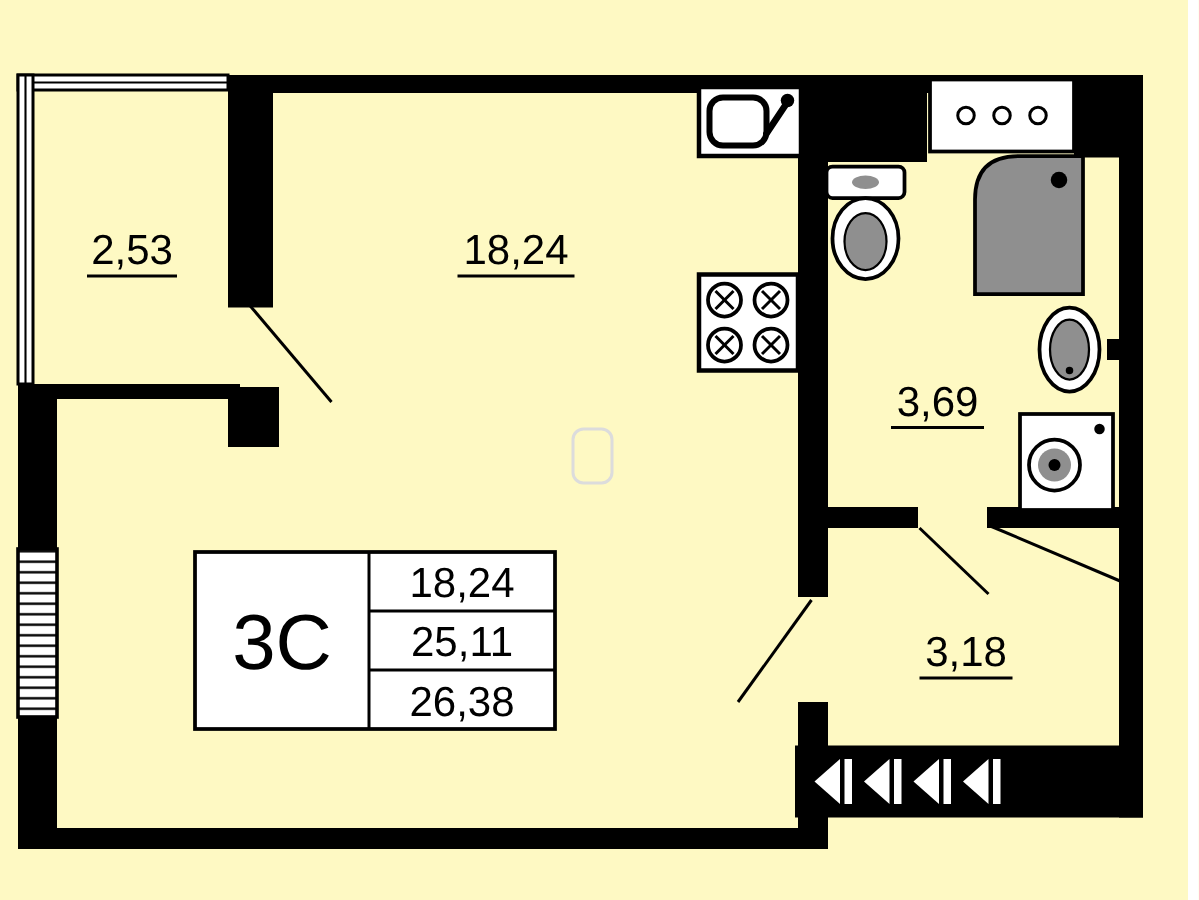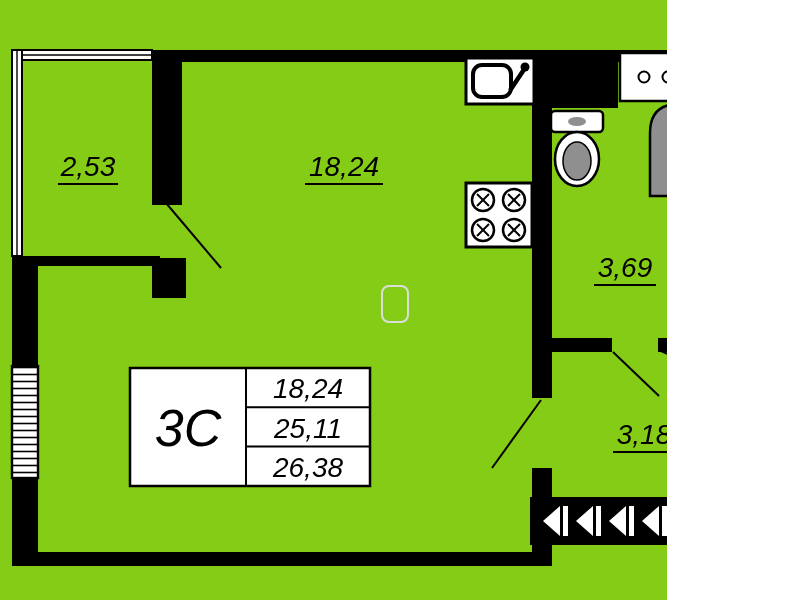--- a/index.html
+++ b/index.html
@@ -1,16 +1,16 @@
 <!DOCTYPE html>
 <html><head>
 <meta charset="utf-8">
 <style>
   html,body{margin:0;padding:0;background:#ffffff;}
-  .stage{position:relative;width:667px;height:600px;background:#84cc16;overflow:hidden;font-style:italic;}
+  .stage{position:relative;width:792px;height:600px;background:#fef9c3;overflow:hidden;}
   .stage svg{position:absolute;left:0;top:0;}
   text{font-family:"Liberation Sans",sans-serif;fill:#000;}
   .area{font-size:28px;}
   .stamp-type{font-size:52px;}
   .stamp-val{font-size:28px;}
 </style>
 </head>
 <body>
 
 <div class="stage">

